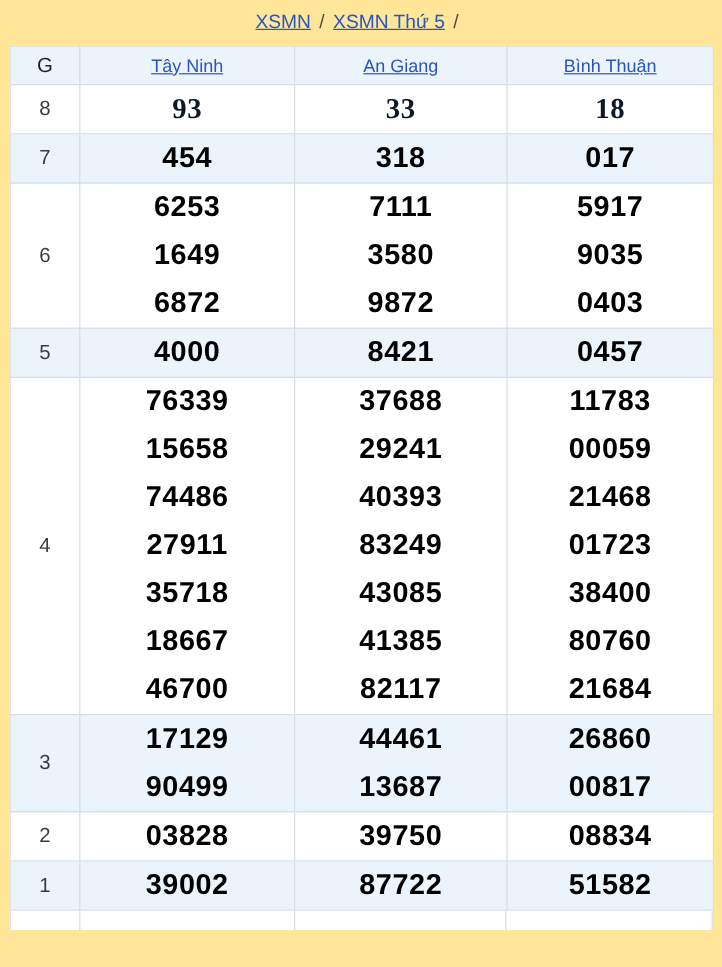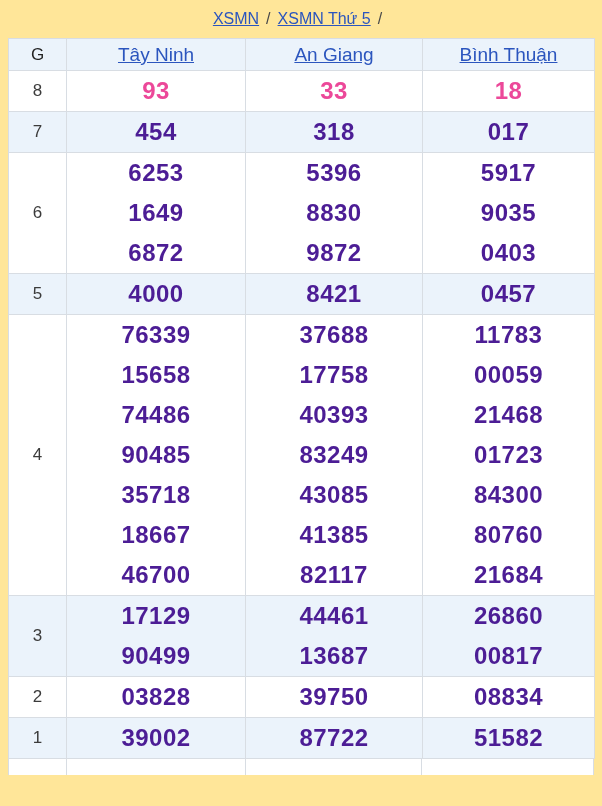--- a/index.html
+++ b/index.html
@@ -43,40 +43,40 @@
     height: 32px;
     background: #ebf3fb;
     font-weight: normal;
     font-size: 17px;
     color: #222;
   }
   table.results thead th a {
     color: #2b55be;
     text-decoration: underline;
     cursor: pointer;
-    font-size: 19px;
+    font-size: 15px;
     text-align: center;
   }
   tr.group.shade td { background: #ebf3fb; }
   td.g-cell {
     font-size: 17px;
     color: #3b3b3b;
     font-weight: normal;
   }
   .num-line {
     height: 40px;
     display: flex;
     align-items: center;
     justify-content: center;
     font-size: 24px;
     font-weight: bold;
-    color: #4c1d95;
+    color: #000000;
     letter-spacing: 0.5px;
   }
-  tr.group.red .num-line { color: #ec4899; }
+  tr.group.red .num-line { color: #0f172a; font-family: Liberation Serif, serif; }
 
   
   .partial-row {
     margin-left: 8px;
     width: 586px;
     height: 16px;
     display: flex;
     background: #fff;
     border-left: 1px solid #d8dde3;
   }
@@ -141,22 +141,22 @@
           </td>
         </tr>
         <tr class="group">
           <td class="g-cell">6</td>
           <td>
             <div class="num-line">6253</div>
             <div class="num-line">1649</div>
             <div class="num-line">6872</div>
           </td>
           <td>
-            <div class="num-line">5396</div>
-            <div class="num-line">8830</div>
+            <div class="num-line">7111</div>
+            <div class="num-line">3580</div>
             <div class="num-line">9872</div>
           </td>
           <td>
             <div class="num-line">5917</div>
             <div class="num-line">9035</div>
             <div class="num-line">0403</div>
           </td>
         </tr>
         <tr class="group shade">
           <td class="g-cell">5</td>
@@ -169,40 +169,40 @@
           <td>
             <div class="num-line">0457</div>
           </td>
         </tr>
         <tr class="group">
           <td class="g-cell">4</td>
           <td>
             <div class="num-line">76339</div>
             <div class="num-line">15658</div>
             <div class="num-line">74486</div>
-            <div class="num-line">90485</div>
+            <div class="num-line">27911</div>
             <div class="num-line">35718</div>
             <div class="num-line">18667</div>
             <div class="num-line">46700</div>
           </td>
           <td>
             <div class="num-line">37688</div>
-            <div class="num-line">17758</div>
+            <div class="num-line">29241</div>
             <div class="num-line">40393</div>
             <div class="num-line">83249</div>
             <div class="num-line">43085</div>
             <div class="num-line">41385</div>
             <div class="num-line">82117</div>
           </td>
           <td>
             <div class="num-line">11783</div>
             <div class="num-line">00059</div>
             <div class="num-line">21468</div>
             <div class="num-line">01723</div>
-            <div class="num-line">84300</div>
+            <div class="num-line">38400</div>
             <div class="num-line">80760</div>
             <div class="num-line">21684</div>
           </td>
         </tr>
         <tr class="group shade">
           <td class="g-cell">3</td>
           <td>
             <div class="num-line">17129</div>
             <div class="num-line">90499</div>
           </td>

